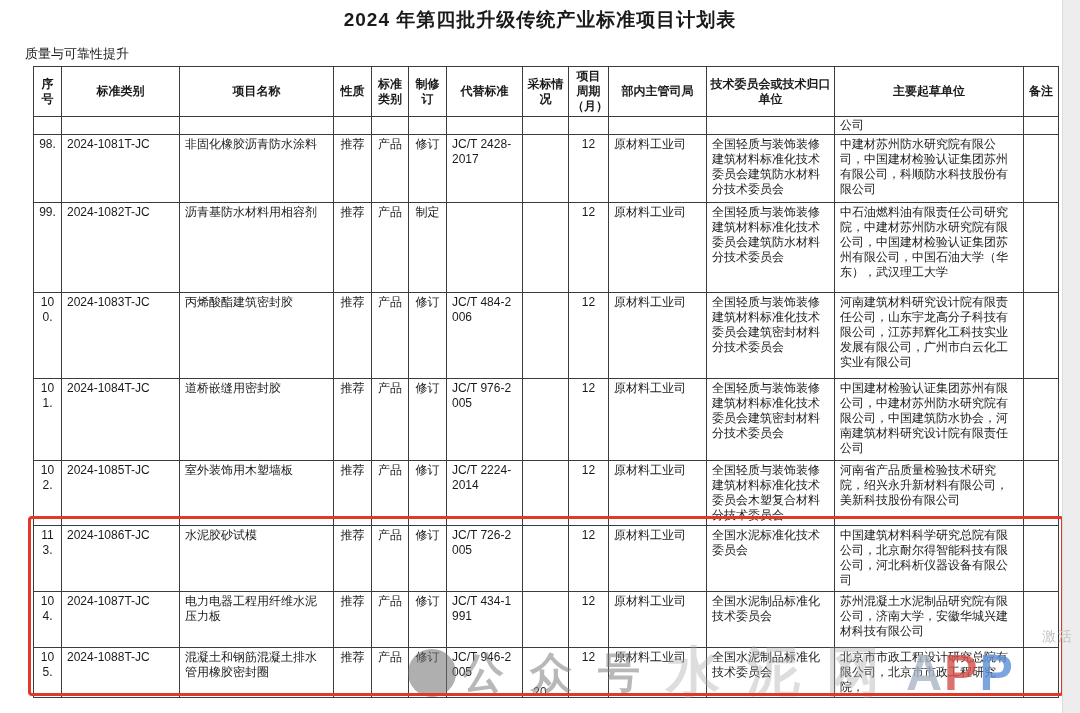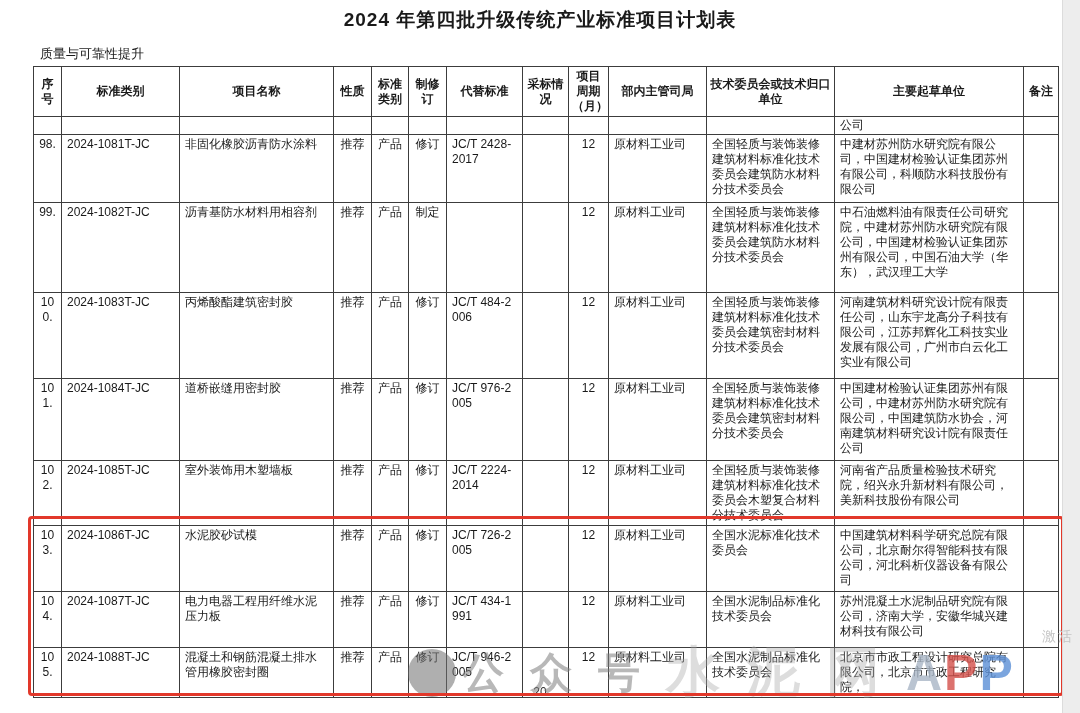--- a/index.html
+++ b/index.html
@@ -6,21 +6,21 @@
   body{
     width:1080px;height:713px;overflow:hidden;position:relative;
     background:#ffffff;color:#1a1a1a;
     font-family:"Liberation Sans","DejaVu Sans",sans-serif;
   }
   .doc-title{
     margin-top:7px;width:1080px;text-align:center;
     font-size:19px;font-weight:bold;letter-spacing:1px;
   }
   .section-label{
-    margin:12px 0 3px 40px;font-size:13px;
+    margin:12px 0 3px 25px;font-size:13px;
   }
   table.std{
     border-collapse:collapse;table-layout:fixed;
     margin-left:33px;width:1025px;
   }
   table.std th, table.std td{
     border:1px solid #3c3c3c;
     font-size:12px;line-height:15px;
     padding:2px 5px;vertical-align:top;
     box-sizing:border-box;overflow:hidden;
@@ -213,21 +213,21 @@
         <td>JC/T 2224-2014</td>
         <td></td>
         <td class="c-center">12</td>
         <td>原材料工业司</td>
         <td>全国轻质与装饰装修建筑材料标准化技术委员会木塑复合材料分技术委员会</td>
         <td>河南省产品质量检验技术研究院，绍兴永升新材料有限公司，美新科技股份有限公司</td>
         <td></td>
       </tr>
 
       <tr>
-        <td class="c-center">103.</td>
+        <td class="c-center">113.</td>
         <td>2024-1086T-JC</td>
         <td>水泥胶砂试模</td>
         <td class="c-center">推荐</td>
         <td class="c-center">产品</td>
         <td class="c-center">修订</td>
         <td>JC/T 726-2005</td>
         <td></td>
         <td class="c-center">12</td>
         <td>原材料工业司</td>
         <td>全国水泥标准化技术委员会</td>

